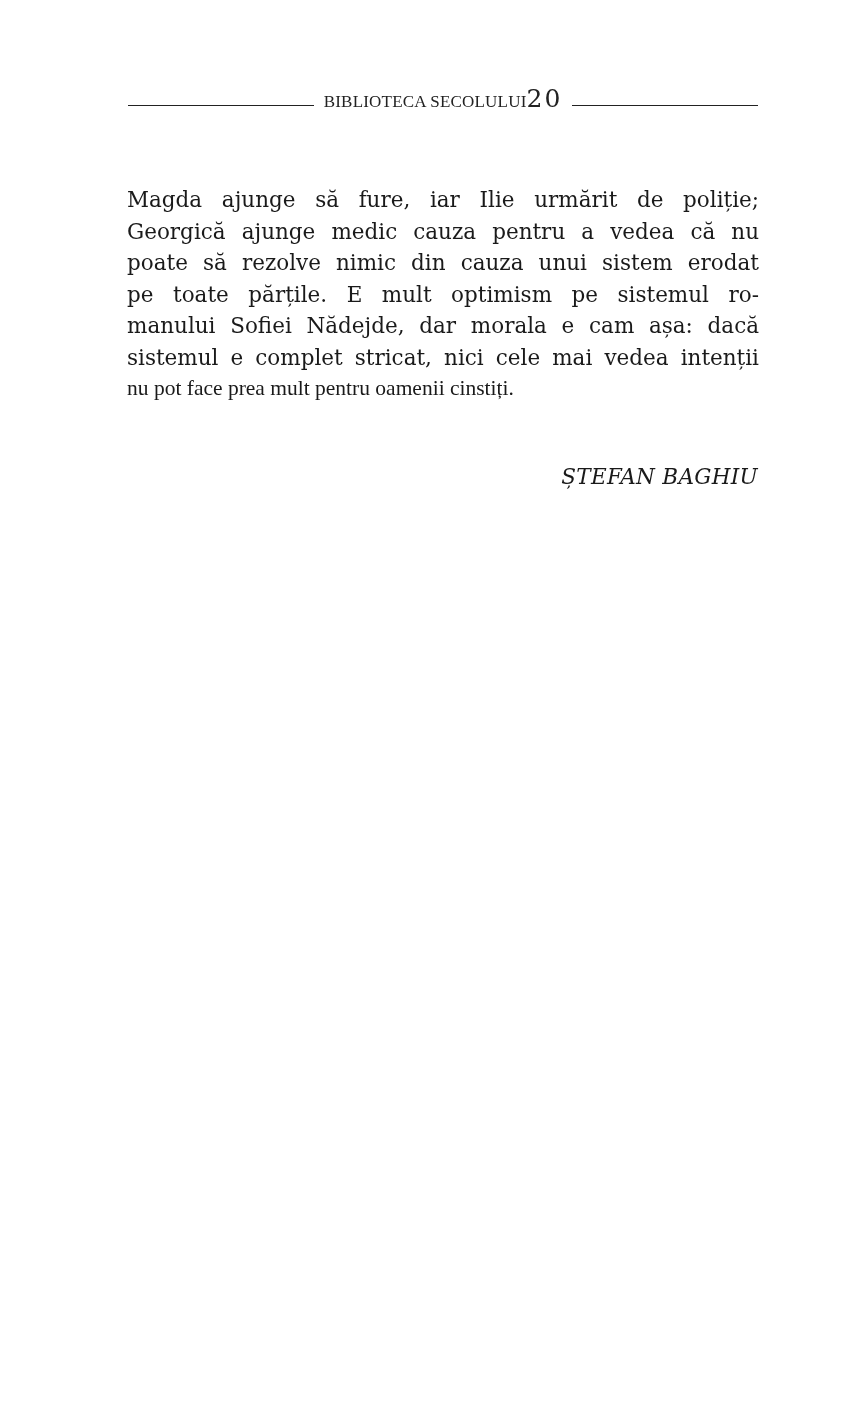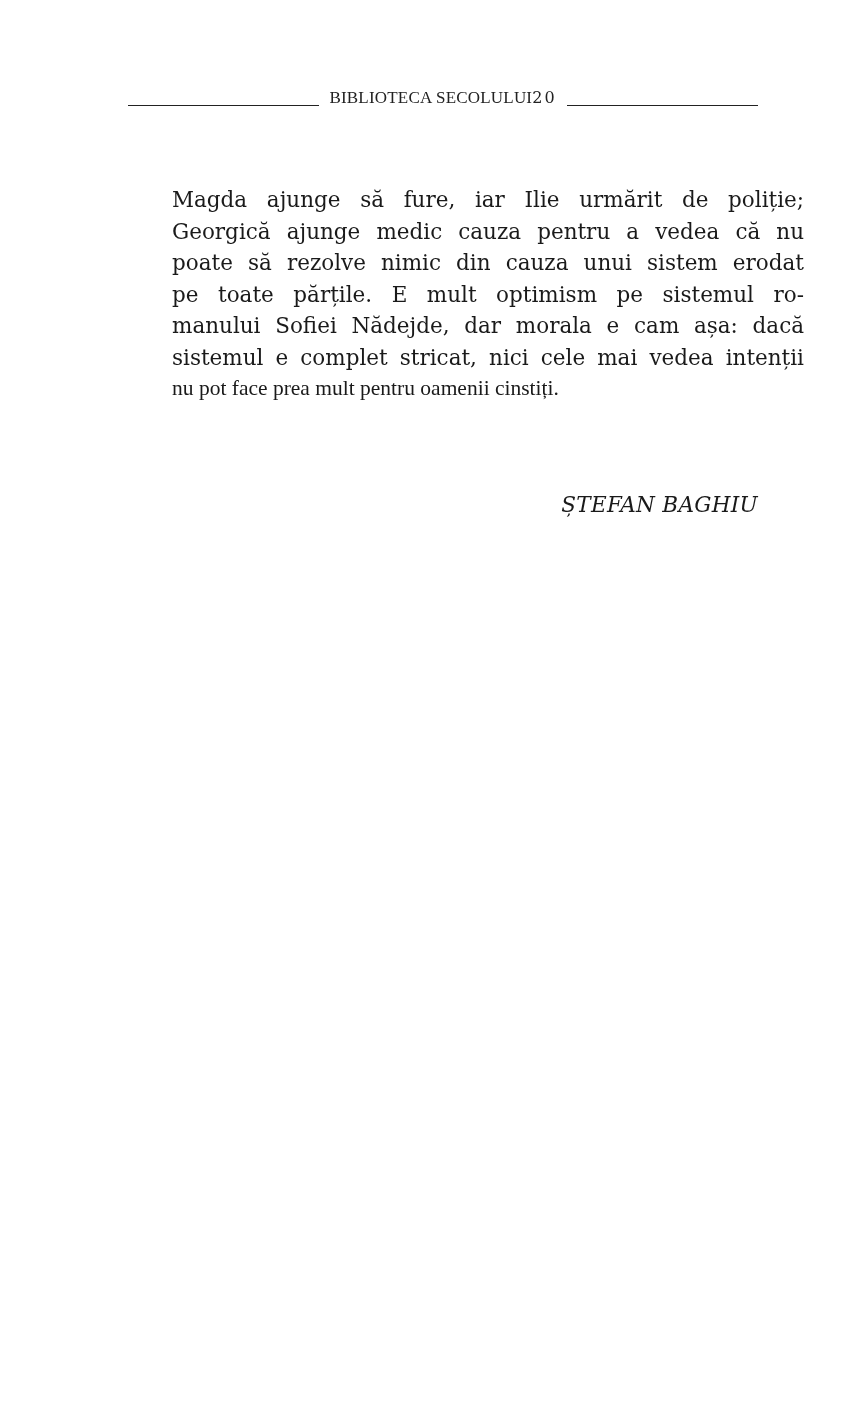--- a/index.html
+++ b/index.html
@@ -1,24 +1,24 @@
 <!DOCTYPE html>
 <html><head>
 <meta charset="utf-8">
 <style>
   html, body { margin: 0; padding: 0; background: #ffffff; }
   body { width: 867px; height: 1418px; position: relative; overflow: hidden; color: #1a1a1a; }
   .header { position: absolute; top: 84px; left: 128px; width: 630px; height: 28px; display: flex; align-items: center; }
   .header .rule { flex: 1; border-bottom: 1px solid #222; height: 0; margin-top: 14px; }
   .header .title { font-family: "Liberation Serif", serif; font-size: 17px; letter-spacing: 0.2px; padding: 0 10px; white-space: nowrap; color: #222; }
-  .header .num { font-family: "DejaVu Serif", serif; font-size: 16px; margin-left: 0; letter-spacing: 2px; }
-  .body-text { position: absolute; top: 184px; left: 127px; width: 632px; font-family: "DejaVu Serif", serif; font-size: 21.5px; line-height: 31.5px; color: #1a1a1a; margin-left: 45px; }
+  .header .num { font-family: "DejaVu Serif", serif; font-size: 25px; margin-left: 0; letter-spacing: 2px; }
+  .body-text { position: absolute; top: 184px; left: 127px; width: 632px; font-family: "DejaVu Serif", serif; font-size: 21.5px; line-height: 31.5px; color: #1a1a1a; }
   .body-text .line { display: block; text-align: justify; text-align-last: justify; white-space: nowrap; }
   .body-text .line.last { text-align-last: left; font-family: Liberation Serif, serif; }
-  .signature { position: absolute; top: 464px; right: 109px; font-family: "DejaVu Serif", serif; font-style: italic; font-size: 21.5px; color: #1a1a1a; letter-spacing: 0.3px; margin-top: 28px; }
+  .signature { position: absolute; top: 464px; right: 109px; font-family: "DejaVu Serif", serif; font-style: italic; font-size: 21.5px; color: #1a1a1a; letter-spacing: 0.3px; }
 </style>
 </head>
 <body>
 
 <div class="header">
   <div class="rule"></div>
   <div class="title">
     <span>BIBLIOTECA SECOLULUI</span><span class="num">20</span>
   </div>
   <div class="rule"></div>

